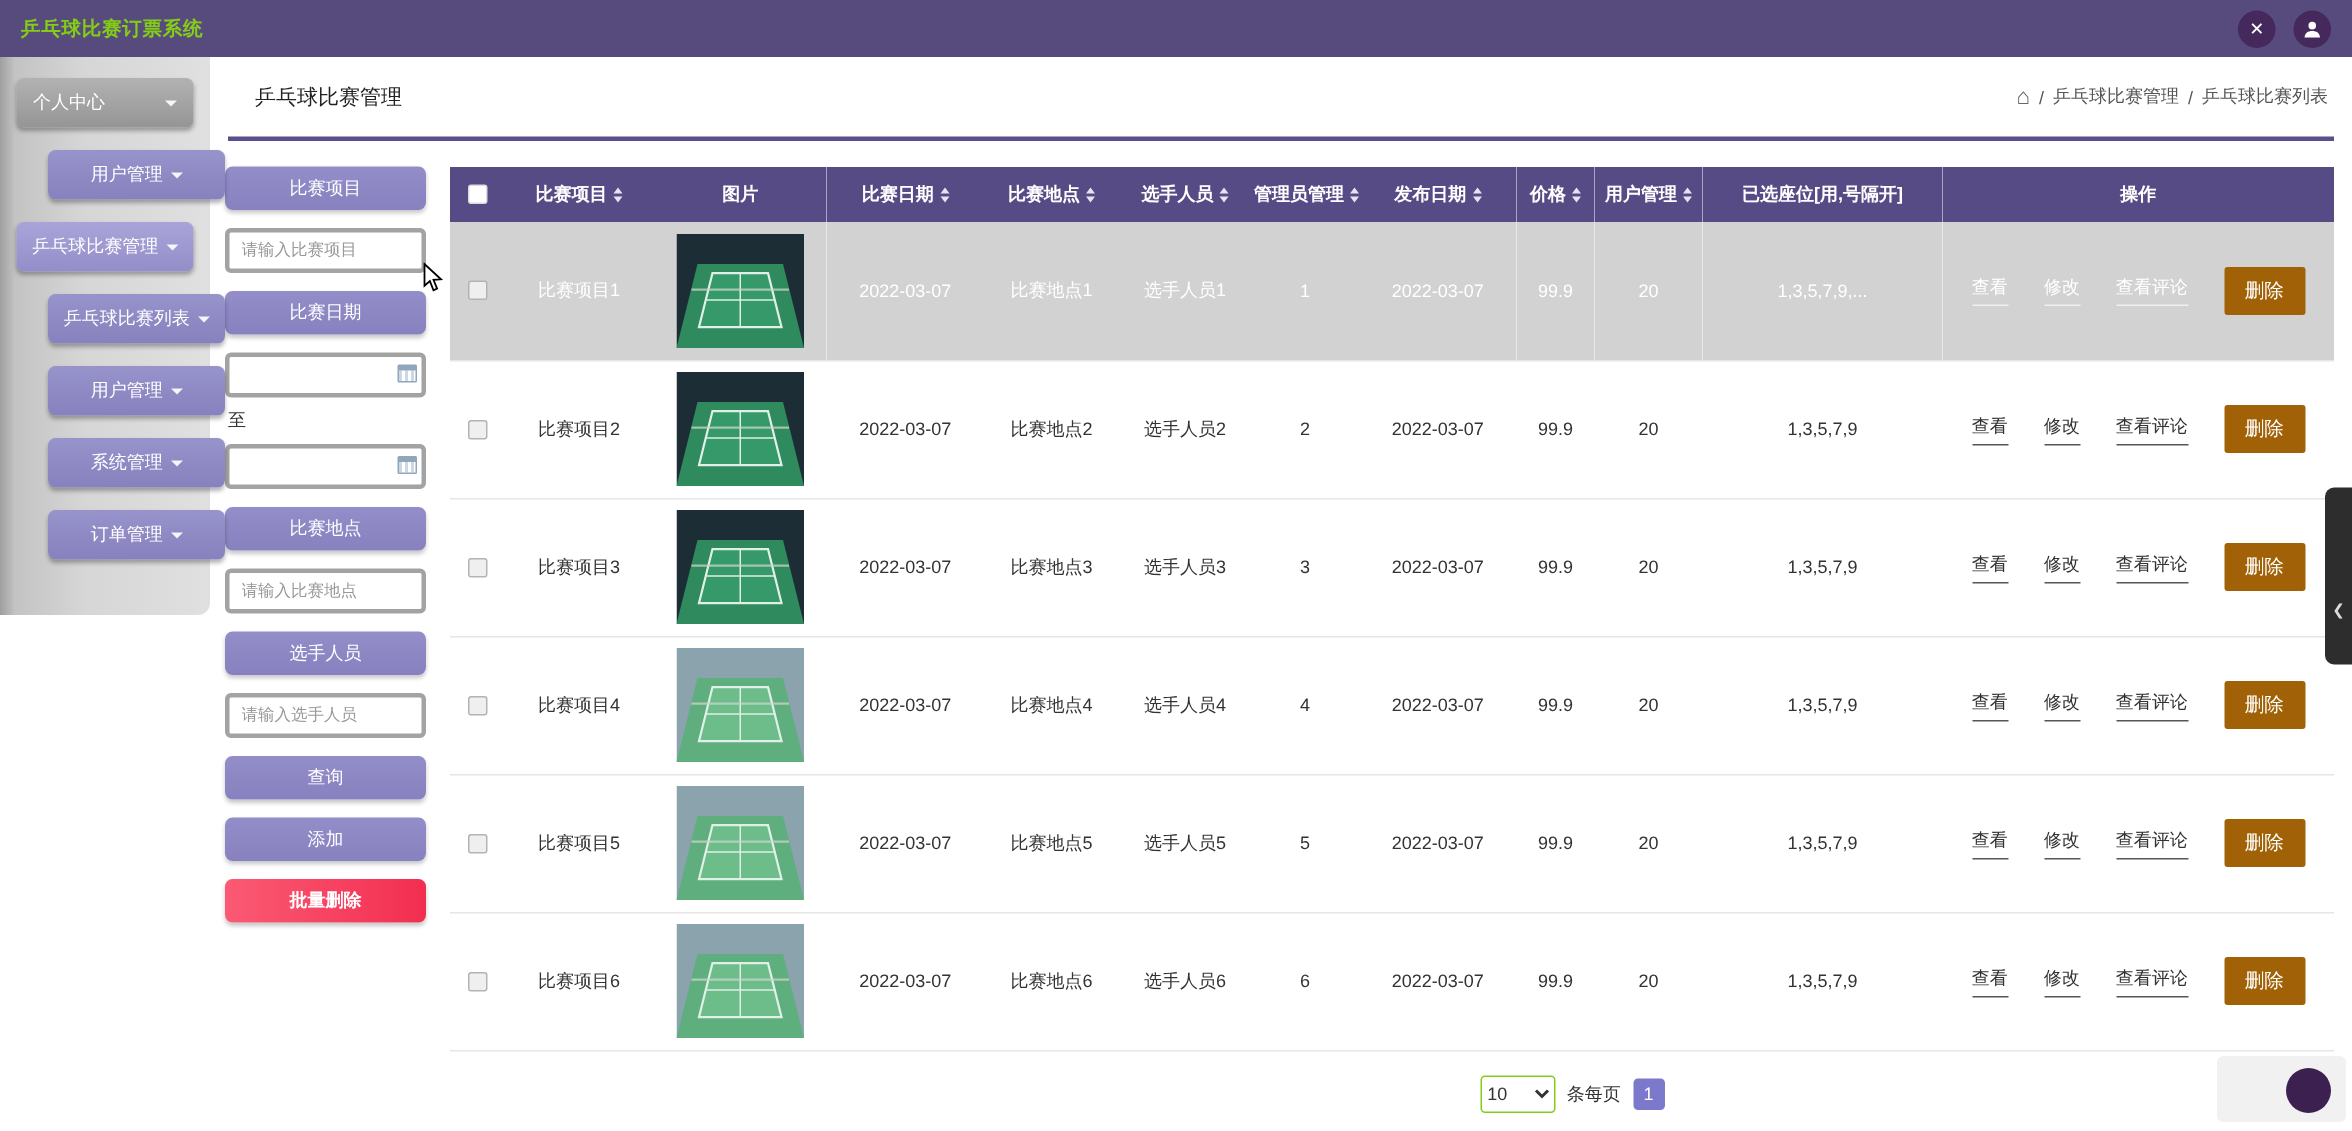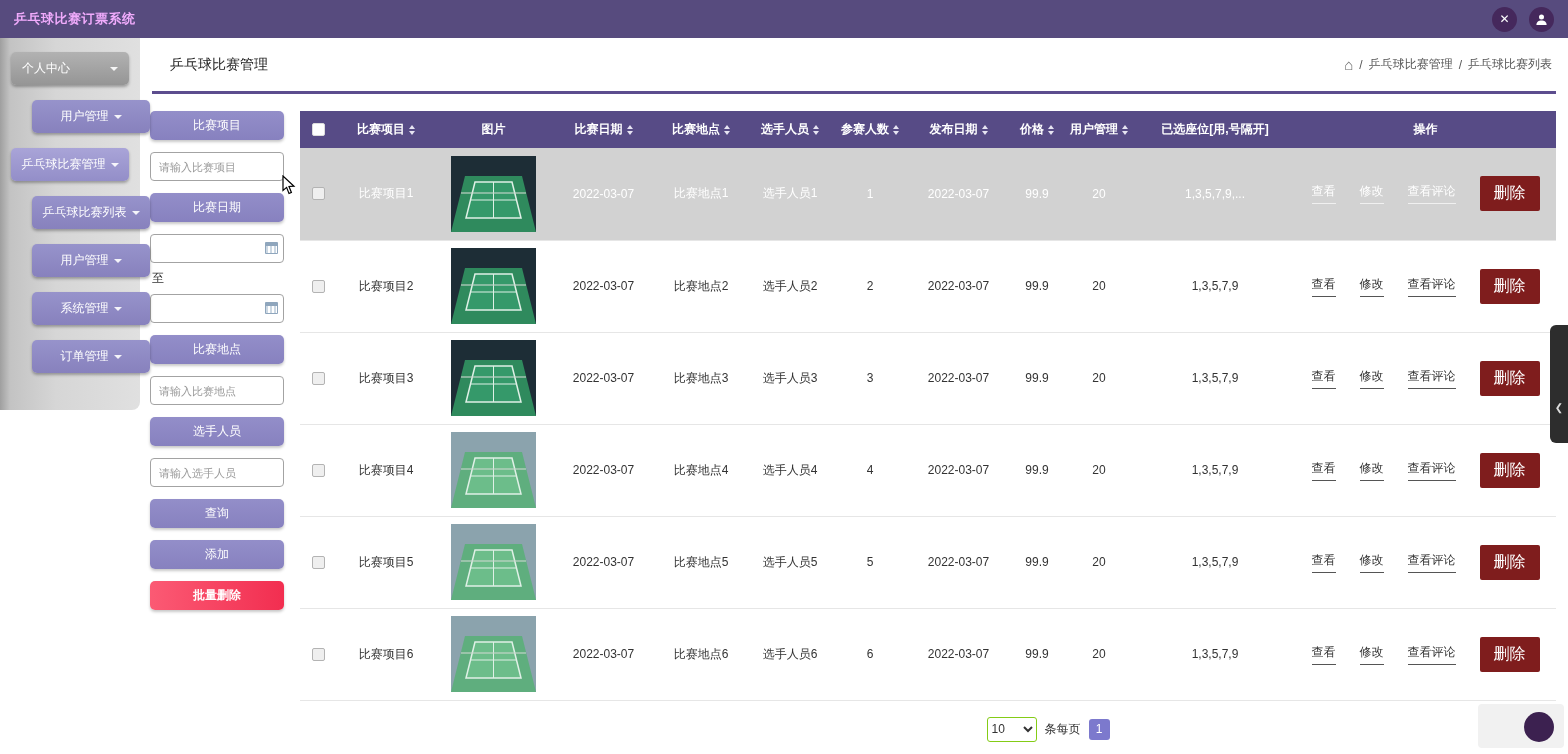--- a/index.html
+++ b/index.html
@@ -8,21 +8,21 @@
     font-family:"Liberation Sans","DejaVu Sans",sans-serif;
     background:#fff; overflow:hidden; position:relative;
   }
 
   
   .topbar {
     position:absolute; top:0; left:0; right:0; height:38px;
     background:#574b7e; display:flex; align-items:center;
     justify-content:space-between; padding:0 14px; z-index:20;
   }
-  .app-title { color:#f0abfc; font-size:13px; font-weight:bold; letter-spacing:.5px; }
+  .app-title { color:#84cc16; font-size:13px; font-weight:bold; letter-spacing:.5px; }
   .topbar-icons { display:flex; gap:12px; align-items:center; }
   .icon-circle {
     width:25px; height:25px; border-radius:50%; background:#45285c;
     color:#fff; display:flex; align-items:center; justify-content:center;
     font-size:12px; cursor:pointer;
   }
 
   
   .sidebar {
     position:absolute; top:38px; left:0; width:140px;
@@ -61,21 +61,21 @@
   
   .filter-panel { flex:0 0 134px; width:134px; display:flex; flex-direction:column; gap:12px; }
   .f-btn {
     height:29px; border-radius:5px; color:#fff; font-size:12px;
     display:flex; align-items:center; justify-content:center; cursor:pointer;
     background:linear-gradient(#938ec9,#8781bf);
     box-shadow:0 2px 3px rgba(0,0,0,.22); white-space:nowrap;
   }
   .f-btn.danger { background:linear-gradient(90deg,#fb5a74,#f22e50);font-weight:bold; }
   .f-input {
-    height:29px; width:100%; border:1px solid #a3a3a3; border-radius:4px;
+    height:29px; width:100%; border:3px solid #a3a3a3; border-radius:4px;
     font-size:11px; padding:12px 8px; color:#333; outline:none;
     font-family:inherit; background:#fff;
   }
   .f-input::placeholder { color:#999; }
   .date-wrap { position:relative; }
   .date-wrap .f-input { padding-right:24px; }
   .cal-icon {
     position:absolute; right:6px; top:8px; width:13px; height:12px;
     border:1px solid #8fa6bd; border-top:4px solid #8fa6bd; border-radius:1px;
     background:repeating-linear-gradient(90deg,#ccd8e3 0 2px,#fff 2px 4px);
@@ -121,21 +121,21 @@
   tbody tr:nth-child(n+4) .img-floor{ fill:#5fae7e; }
   tbody tr:nth-child(n+4) .img-court{ fill:#6cbd8a; }
 
   .actions { display:flex; align-items:center; justify-content:center; gap:24px; }
   .link-btn {
     font-size:12px; color:#333; border-bottom:1px solid #555;
     padding-bottom:3px; cursor:pointer; white-space:nowrap;
   }
   tr.highlight .link-btn { color:#fff; border-color:#f0f0f0; }
   .del-btn {
-    background:#7f1d1d; color:#fff; font-size:16px; padding:7px 14px;
+    background:#a16207; color:#fff; font-size:13px; padding:7px 14px;
     border-radius:2px; cursor:pointer; white-space:nowrap;
   }
 
   
   .pagination {
     display:flex; align-items:center; justify-content:center; gap:8px;
     margin-top:16px; font-size:12px; color:#333; transform:translateX(120px);
   }
   .page-size-select {
     height:25px; min-width:50px; font-size:12px; border:1px solid #84cc16;
@@ -294,21 +294,21 @@
 
   <th>
     <span class="th-label">比赛地点</span><span class="sort-icon"></span>
   </th>
 
   <th>
     <span class="th-label">选手人员</span><span class="sort-icon"></span>
   </th>
 
   <th>
-    <span class="th-label">参赛人数</span><span class="sort-icon"></span>
+    <span class="th-label">管理员管理</span><span class="sort-icon"></span>
   </th>
 
   <th>
     <span class="th-label">发布日期</span><span class="sort-icon"></span>
   </th>
 
   <th>
     <span class="th-label">价格</span><span class="sort-icon"></span>
   </th>
 

